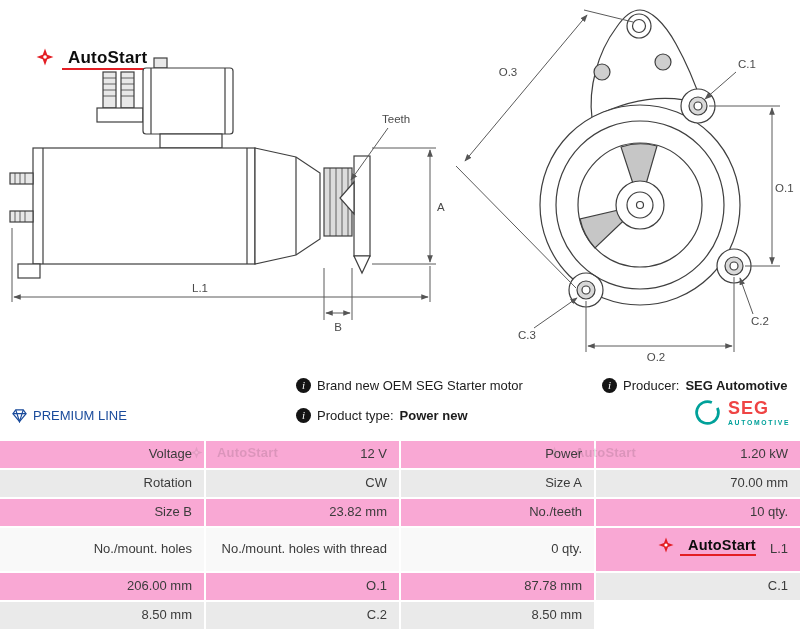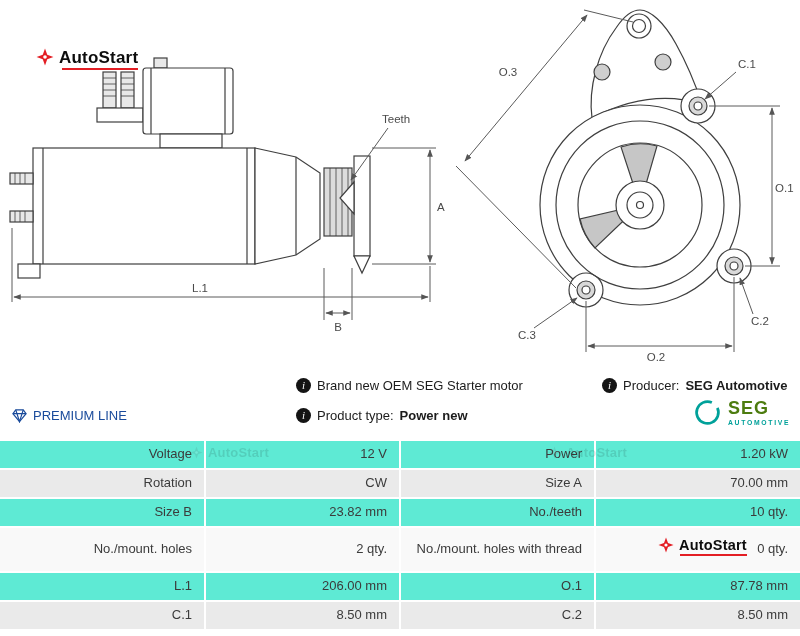--- a/index.html
+++ b/index.html
@@ -4,50 +4,50 @@
 <style>
   html,body{margin:0;padding:0;background:#fff;}
   .canvas{position:relative;width:800px;height:636px;background:#fff;overflow:hidden;
           font-family:"Liberation Sans",sans-serif;color:#222;}
   .abs{position:absolute;}
 
   
   svg text{font-family:"Liberation Sans",sans-serif;font-size:11.5px;fill:#4a4a4a;stroke:none;}
 
   
-  .as-logo{position:absolute;display:flex;align-items:center;gap:5px;}
+  .as-logo{position:absolute;display:flex;align-items:center;gap:14px;}
   .as-logo .txt{font-weight:bold;color:#0d0d0d;letter-spacing:.2px;line-height:1;}
   .as-logo .bar{position:absolute;left:26px;right:0;bottom:-4px;height:2.5px;background:#e31e24;}
   .as-logo.hdr .txt{font-size:17px;}
   .as-logo.stamp .txt{font-size:14.5px;}
   .as-logo.stamp .bar{left:22px;bottom:-3px;height:2px;}
   .as-logo.wm{opacity:.12;filter:grayscale(1);}
   .as-logo.wm .txt{font-size:13px;}
 
   
   .info-item{position:absolute;display:flex;align-items:center;gap:6px;font-size:13px;color:#1c1c1c;height:18px;}
   .info-item .b{font-weight:bold;}
   .info-i{width:15px;height:15px;min-width:15px;border-radius:50%;background:#141414;color:#fff;
           display:flex;align-items:center;justify-content:center;
           font-family:"Liberation Serif",serif;font-style:italic;font-size:11px;line-height:1;}
   .premium-txt{font-weight:normal;color:#1a4b9b;font-size:13px;}
 
   
   .seg-logo{position:absolute;display:flex;align-items:center;gap:7px;}
-  .seg-name{font-weight:bold;font-size:18px;color:#4d7c0f;letter-spacing:1px;line-height:1;}
+  .seg-name{font-weight:bold;font-size:18px;color:#ef4444;letter-spacing:1px;line-height:1;}
   .seg-sub{font-size:6.8px;color:#00a19a;letter-spacing:1.7px;font-weight:bold;margin-top:2px;}
 
   
   .grid-table{position:absolute;left:0;top:441px;width:800px;display:grid;
               grid-template-columns:204px 193px 193px 204px;
               grid-template-rows:27px 27px 27px 43px 27px 27px;
               gap:2px;background:#fff;}
   .cell{display:flex;align-items:center;justify-content:flex-end;
         padding:0 12px 0 8px;font-size:13px;color:#3b3b3b;text-align:right;line-height:1.25;}
-  .rA{background:#5eead4;}
+  .rA{background:#f9a8d4;}
   .rB{background:#eaeaea;}
   .rC{background:#f9f9f9;}
 </style>
 </head>
 <body>
 
 <div class="canvas">
 
   <div class="as-logo hdr" style="left:36px;top:48px;">
     <svg width="18" height="18" viewBox="0 0 16 16">
@@ -233,21 +233,20 @@
     <div class="cell rB">CW</div>
     <div class="cell rB">Size A</div>
     <div class="cell rB">70.00 mm</div>
 
     <div class="cell rA">Size B</div>
     <div class="cell rA">23.82 mm</div>
     <div class="cell rA">No./teeth</div>
     <div class="cell rA">10 qty.</div>
 
     <div class="cell rC">No./mount. holes</div>
-    <div class="cell rC">2 qty.</div>
     <div class="cell rC">No./mount. holes with thread</div>
     <div class="cell rC">0 qty.</div>
 
     <div class="cell rA">L.1</div>
     <div class="cell rA">206.00 mm</div>
     <div class="cell rA">O.1</div>
     <div class="cell rA">87.78 mm</div>
 
     <div class="cell rB">C.1</div>
     <div class="cell rB">8.50 mm</div>

